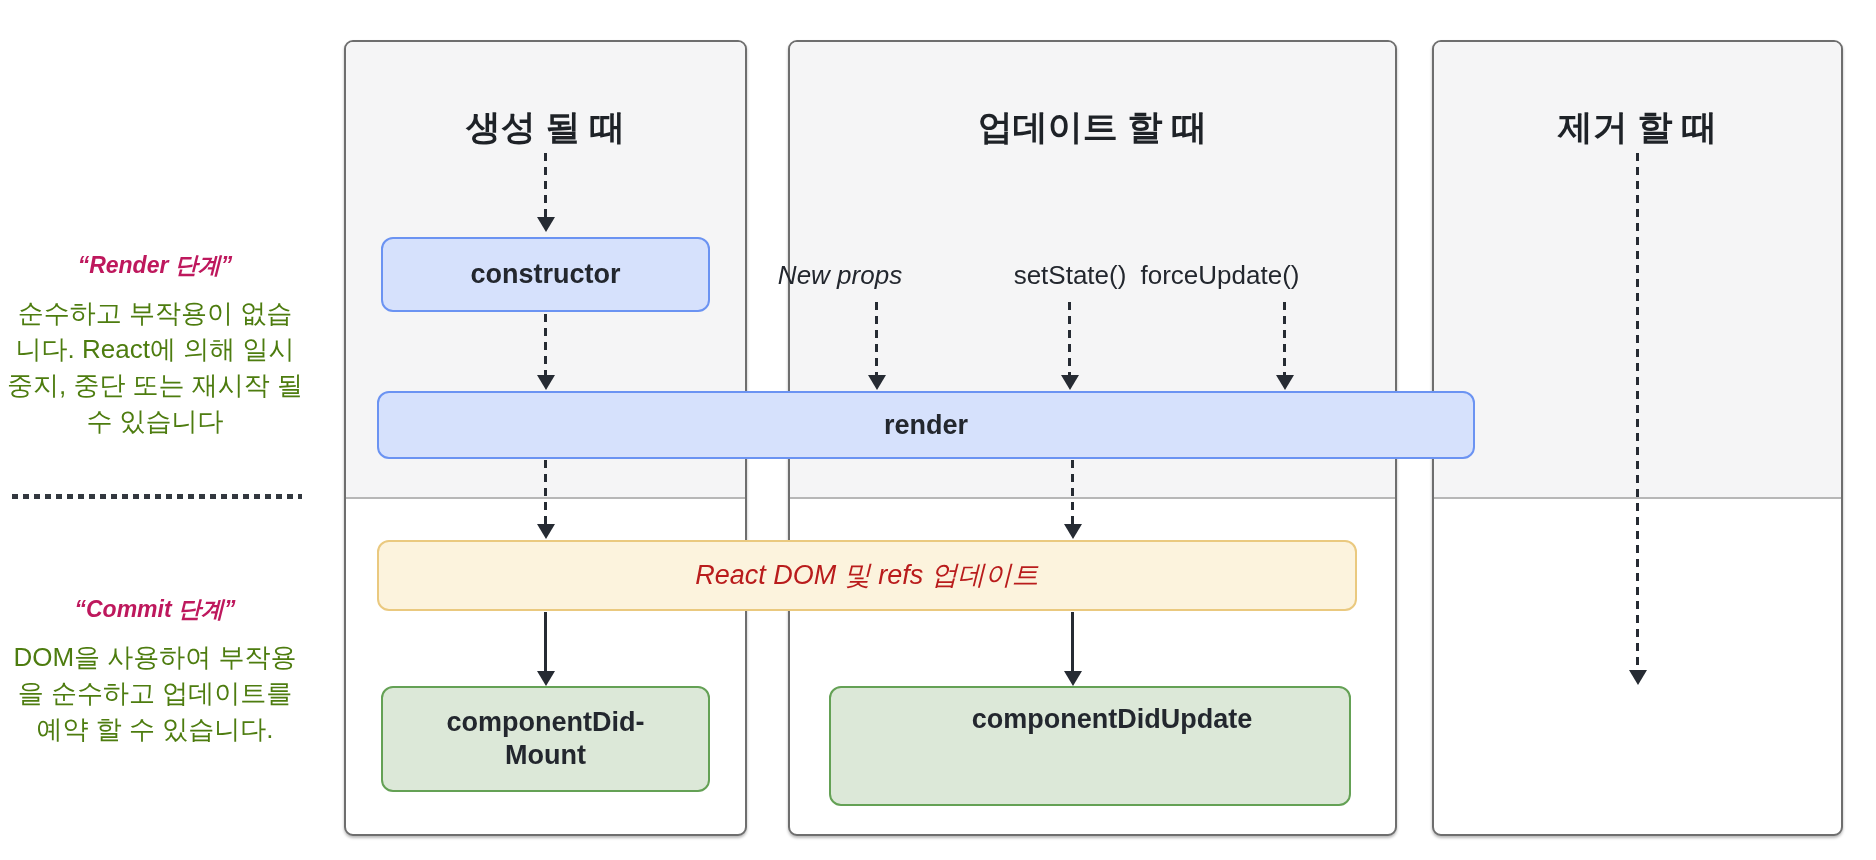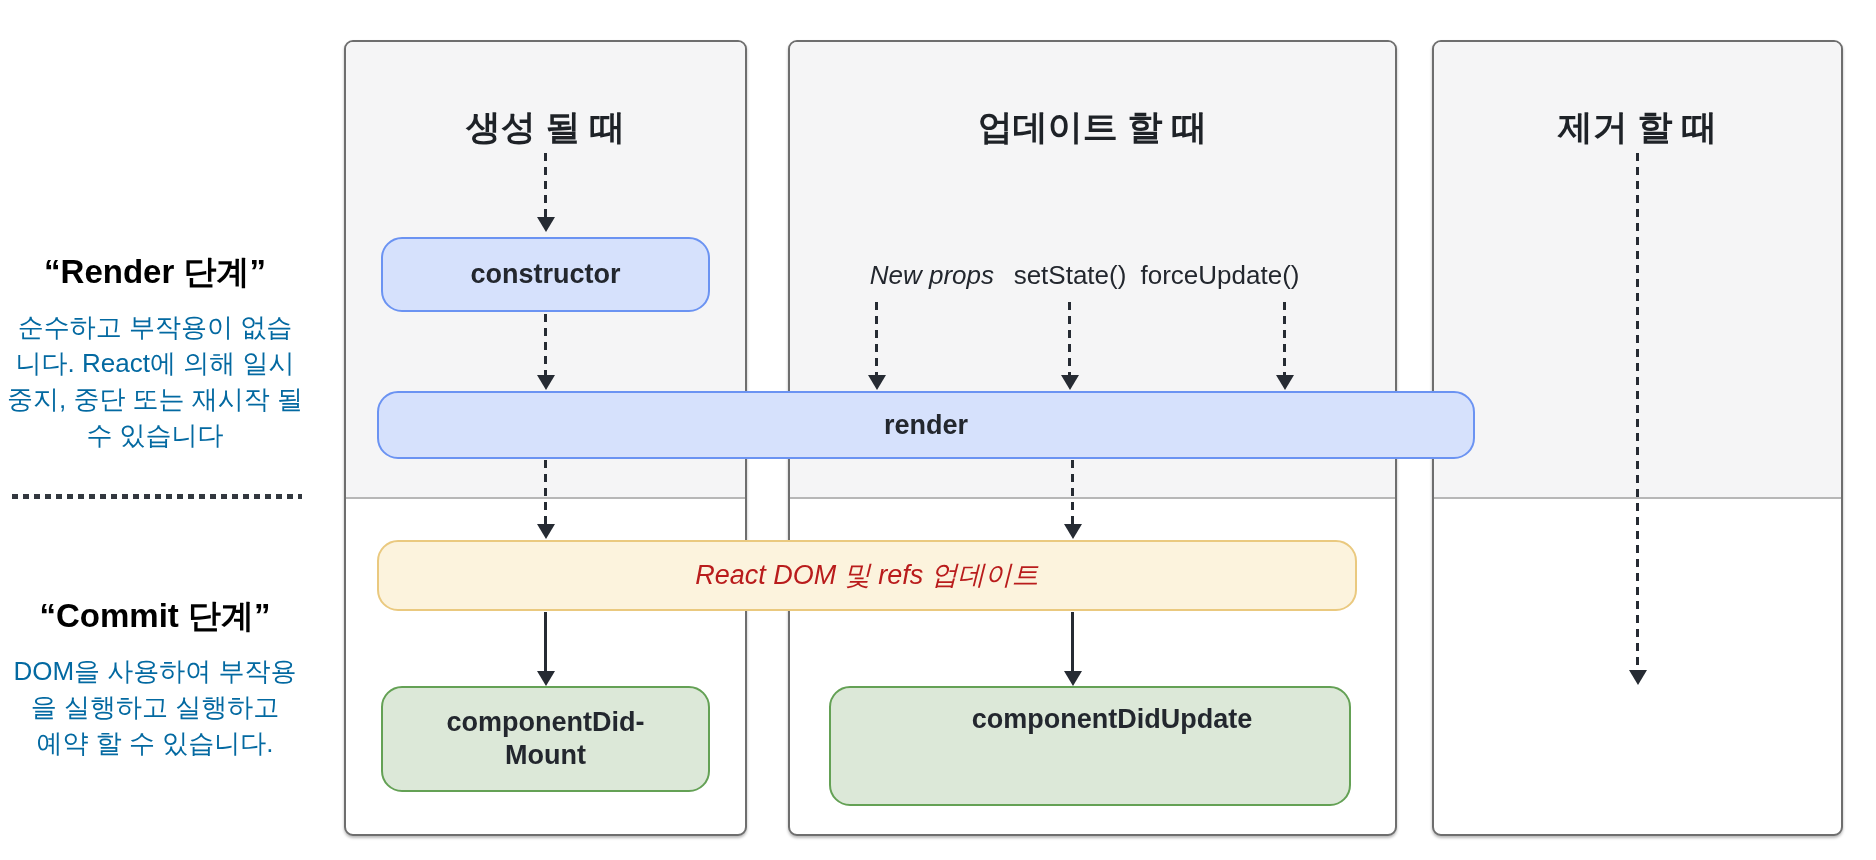--- a/index.html
+++ b/index.html
@@ -2,22 +2,22 @@
 <html><head>
 <meta charset="utf-8">
 <style>
   html,body{margin:0;padding:0;background:#ffffff;}
   .canvas{
     position:relative;width:1876px;height:860px;background:#ffffff;overflow:hidden;
     font-family:"Liberation Sans", sans-serif;color:#23272e;
   }
   
   .phase-block{position:absolute;left:2px;width:306px;text-align:center;z-index:2;}
-  .phase-title{font-size:33px;font-weight:700;color:#000000;margin-bottom:14px;}
-  .phase-desc{font-size:26px;line-height:36px;color:#0369a1;white-space:pre-line;}
+  .phase-title{font-size:23px;font-weight:700;color:#be185d;margin-bottom:14px;font-style:italic;}
+  .phase-desc{font-size:26px;line-height:36px;color:#4d7c0f;white-space:pre-line;}
   .phase-divider{
     position:absolute;left:12px;top:494px;width:290px;height:5px;z-index:2;
     background:repeating-linear-gradient(90deg,#33383f 0 6px,transparent 6px 11px);
   }
   
   .panel{
     position:absolute;top:40px;height:796px;background:#ffffff;
     border:2px solid #6e6e6e;border-radius:9px;box-sizing:border-box;
     box-shadow:0 2px 3px rgba(0,0,0,0.28);z-index:1;
   }
@@ -28,41 +28,41 @@
   }
   .panel-header{
     position:absolute;left:0;right:0;top:62px;text-align:center;
     font-size:35px;font-weight:600;color:#1e2227;
   }
   #panel-mount{left:344px;width:403px;}
   #panel-update{left:788px;width:609px;}
   #panel-unmount{left:1432px;width:411px;}
   
   .lbox{
-    position:absolute;z-index:3;box-sizing:border-box;border-radius:21px;
+    position:absolute;z-index:3;box-sizing:border-box;border-radius:12px;
     display:flex;align-items:center;justify-content:center;text-align:center;
     font-size:27px;font-weight:700;color:#23272e;white-space:pre-line;line-height:33px;
   }
   .lbox.blue{background:#d6e1fc;border:2.5px solid #6b93f2;}
   .lbox.yellow{background:#fcf3dd;border:2px solid #eac97f;font-weight:400;font-style:italic;color:#b91c1c;}
   .lbox.green{background:#dce8d8;border:2px solid #64a155;}
   .lbox.text-top{align-items:flex-start;padding-top:15px;}
   #box-constructor{left:381px;top:237px;width:329px;height:75px;}
   #box-render{left:377px;top:391px;width:1098px;height:68px;}
   #box-reactdom{left:377px;top:540px;width:980px;height:71px;}
   #box-cdm{left:381px;top:686px;width:329px;height:106px;}
   #box-cdu{left:829px;top:686px;width:522px;height:120px;padding-left:44px;}
   #box-cwu{left:1470px;top:686px;width:337px;height:106px;}
   
   .trigger{
     position:absolute;top:260px;z-index:2;text-align:center;
     font-size:26px;color:#23272e;
   }
   .trigger.italic{font-style:italic;}
-  #trig-newprops{left:834px;width:160px;text-align:right;}
+  #trig-newprops{left:760px;width:160px;}
   #trig-setstate{left:990px;width:160px;}
   #trig-forceupdate{left:1120px;width:200px;}
   
   .aline{position:absolute;width:3px;z-index:2;}
   .aline.dashed{background:repeating-linear-gradient(180deg,#262b33 0 8px,transparent 8px 14px);}
   .aline.solid{background:#262b33;}
   .ahead{
     position:absolute;width:0;height:0;z-index:2;
     border-left:9px solid transparent;border-right:9px solid transparent;
     border-top:15px solid #262b33;
@@ -79,21 +79,21 @@
 니다. React에 의해 일시
 중지, 중단 또는 재시작 될
 수 있습니다</div>
   </div>
 
   <div class="phase-divider"></div>
 
   <div class="phase-block" style="top:594px;">
     <div class="phase-title">“Commit 단계”</div>
     <div class="phase-desc">DOM을 사용하여 부작용
-을 실행하고 실행하고
+을 순수하고 업데이트를
 예약 할 수 있습니다.</div>
   </div>
 
   <div class="panel" id="panel-mount">
     <div class="panel-top"></div>
     <div class="panel-header">생성 될 때</div>
   </div>
   <div class="panel" id="panel-update">
     <div class="panel-top"></div>
     <div class="panel-header">업데이트 할 때</div>

